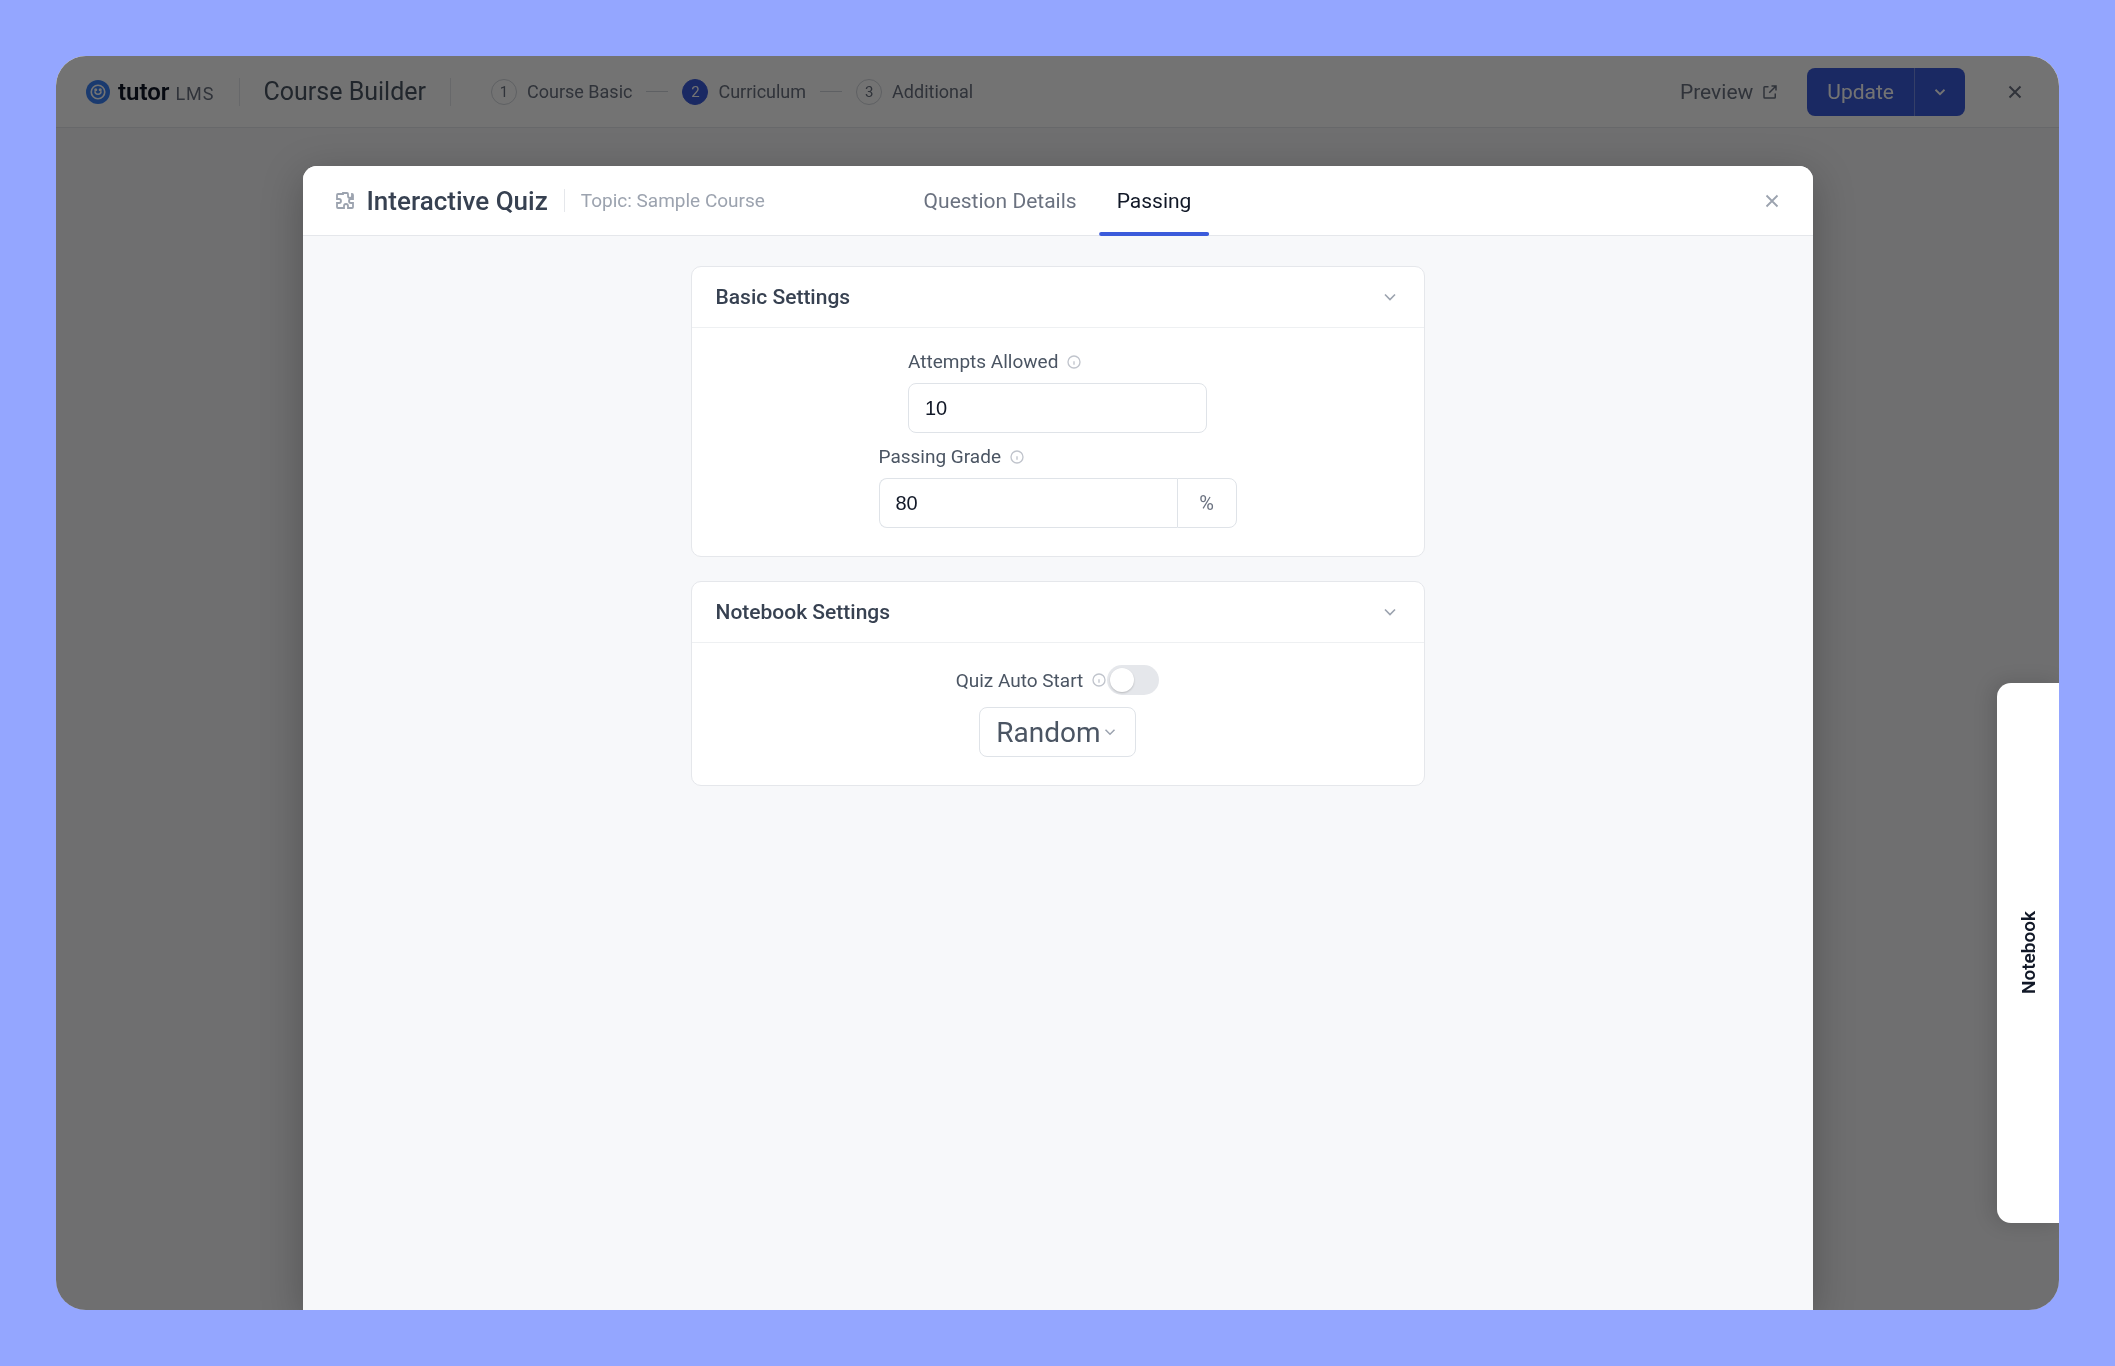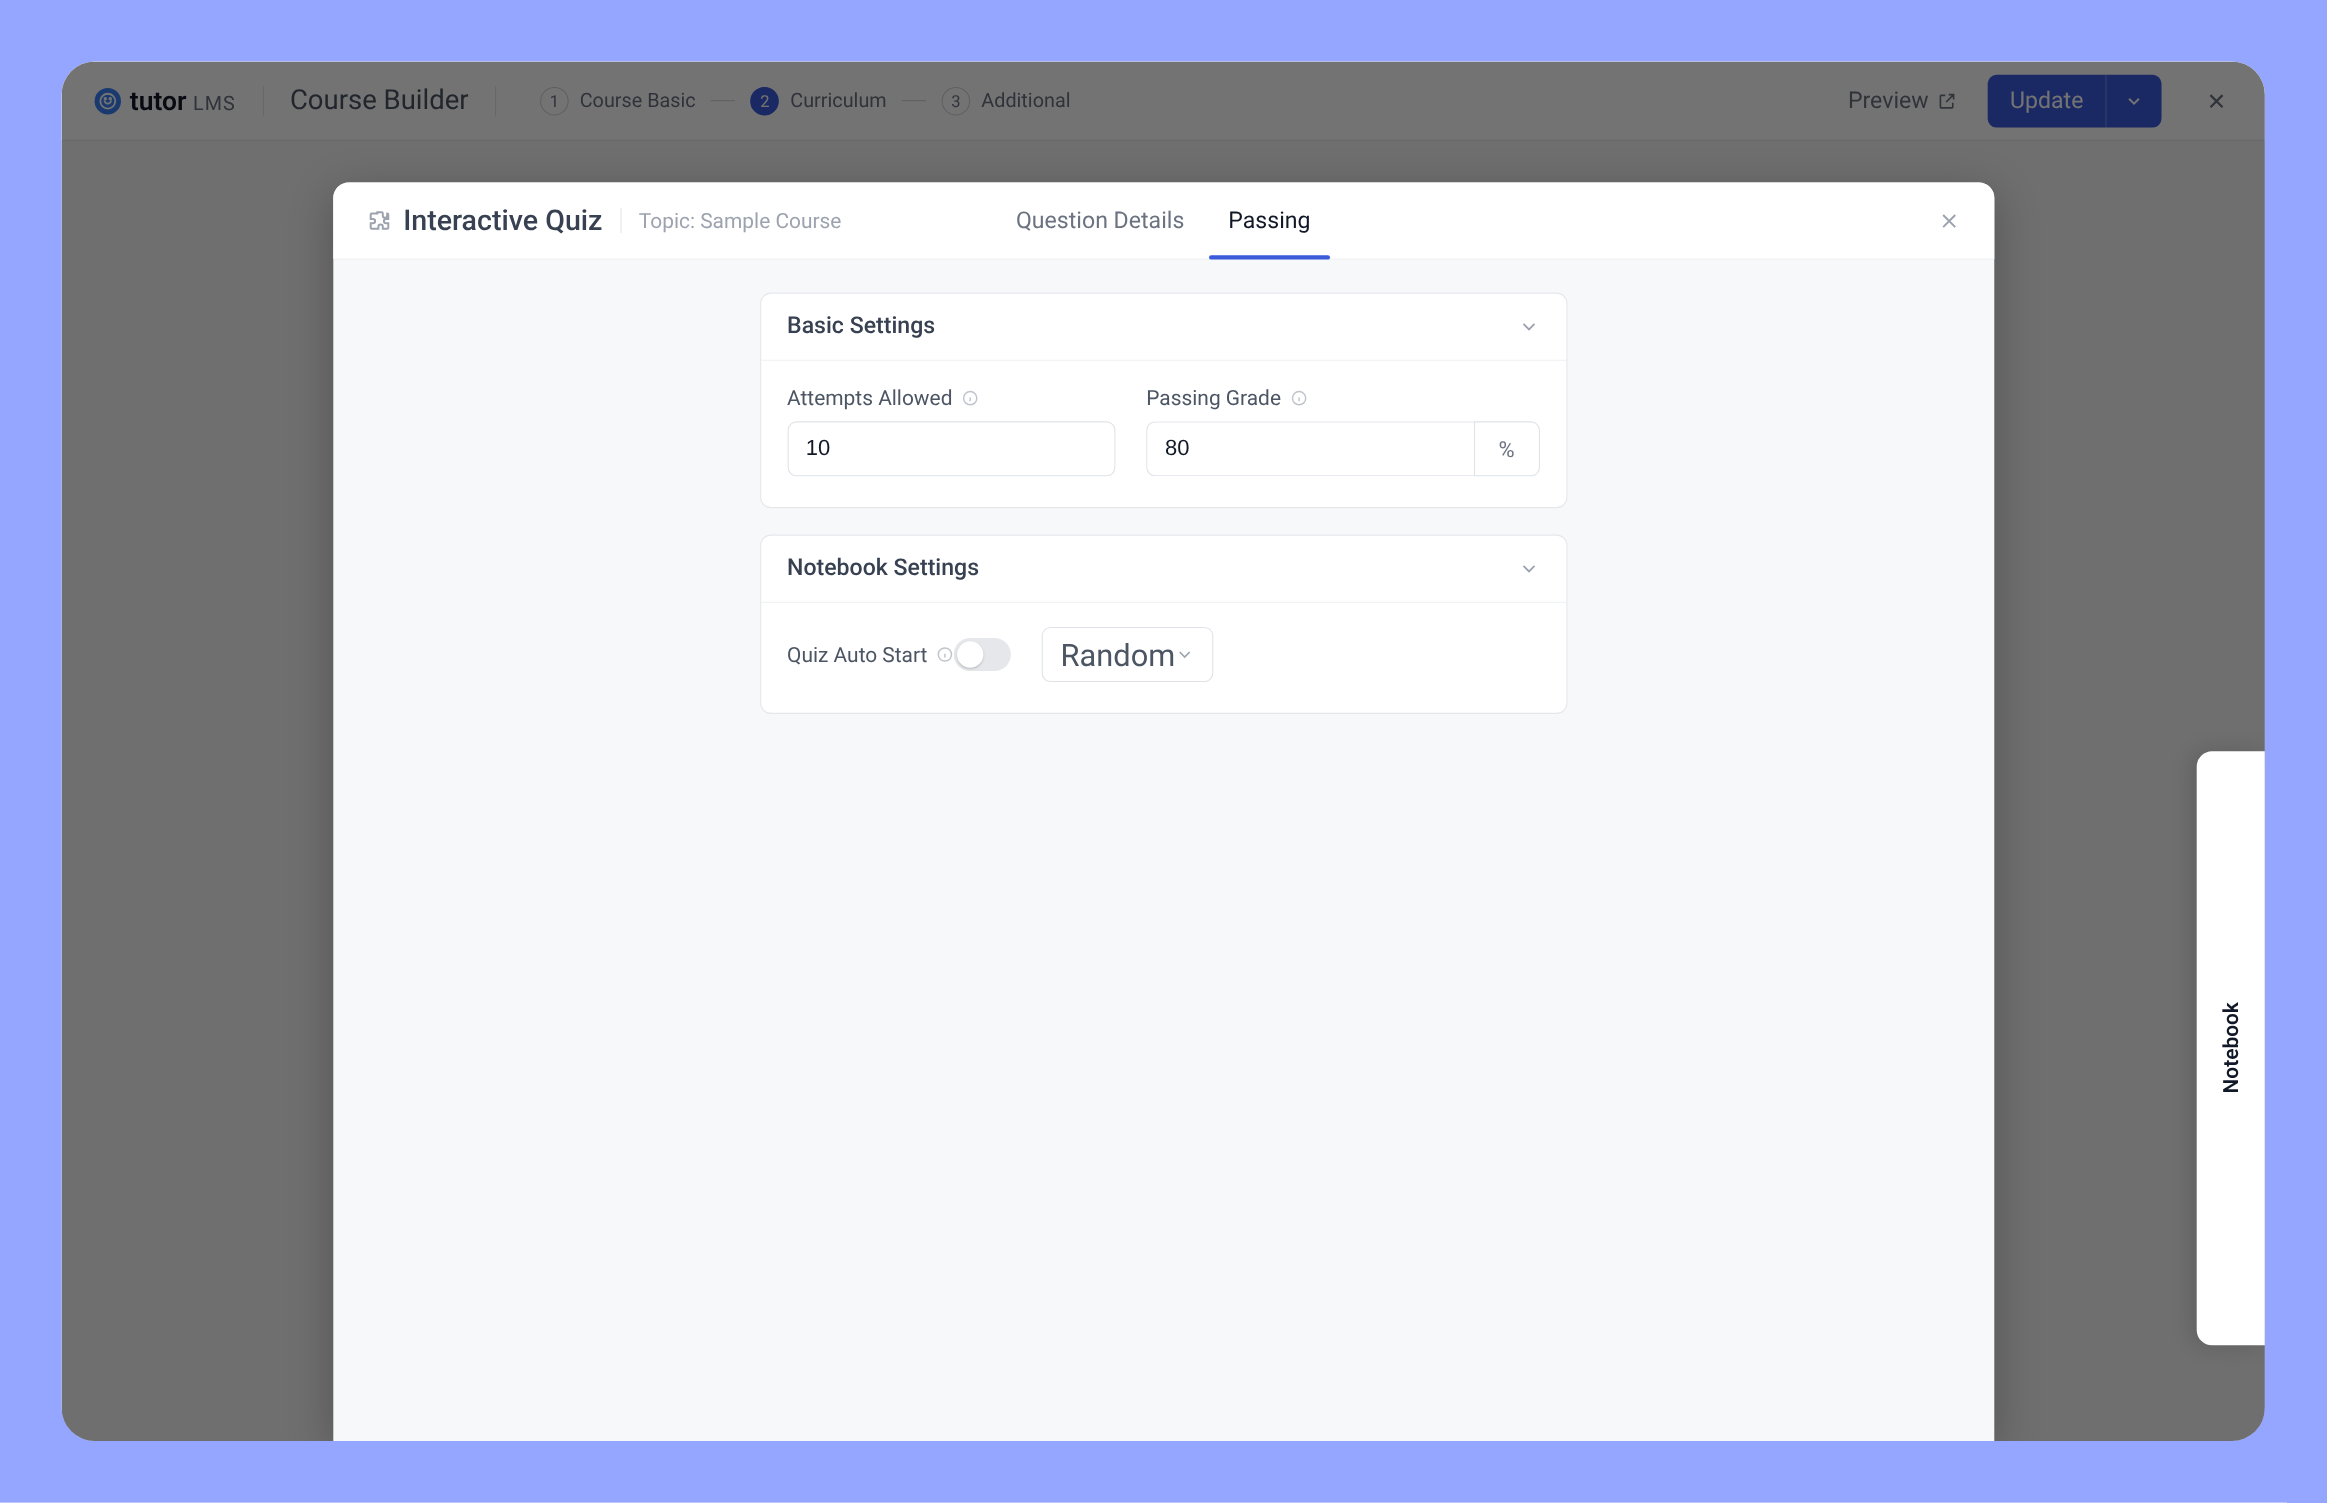--- a/index.html
+++ b/index.html
@@ -117,21 +117,21 @@
     border:1px solid #e5e7eb;
     border-radius: 10px;
   }
   .card-head {
     display:flex; align-items:center; justify-content:space-between;
     padding: 18px 24px; border-bottom:1px solid #eef0f2;
     color:#374151; font-size:21px; font-weight:500;
     cursor:pointer;
   }
   .chev { color:#9ca3af; display:flex; }
-  .card-body { padding: 22px 24px 28px; display:flex; flex-direction:row; gap:28px; }
+  .card-body { padding: 22px 24px 28px; display:flex; flex-direction:column; gap:12px;align-items:center; }
   .field-label { color:#4b5563; font-size:19px; display:flex; align-items:center; gap:8px; margin-bottom:10px; }
   .info-icon { color:#c0c4cc; display:flex; }
   .text-input {
     width:100%; height:50px; border:1px solid #dfe3e8; border-radius:8px;
     padding:0 16px; font-size:20px; color:#111827; background:#fff;
   }
   .input-group { display:flex; width:100%; }
   .input-group .text-input { border-radius:8px 0 0 8px; border-right:none; flex:1; }
   .input-suffix {
     width:60px; height:50px; border:1px solid #dfe3e8; border-left:1px solid #dfe3e8;

